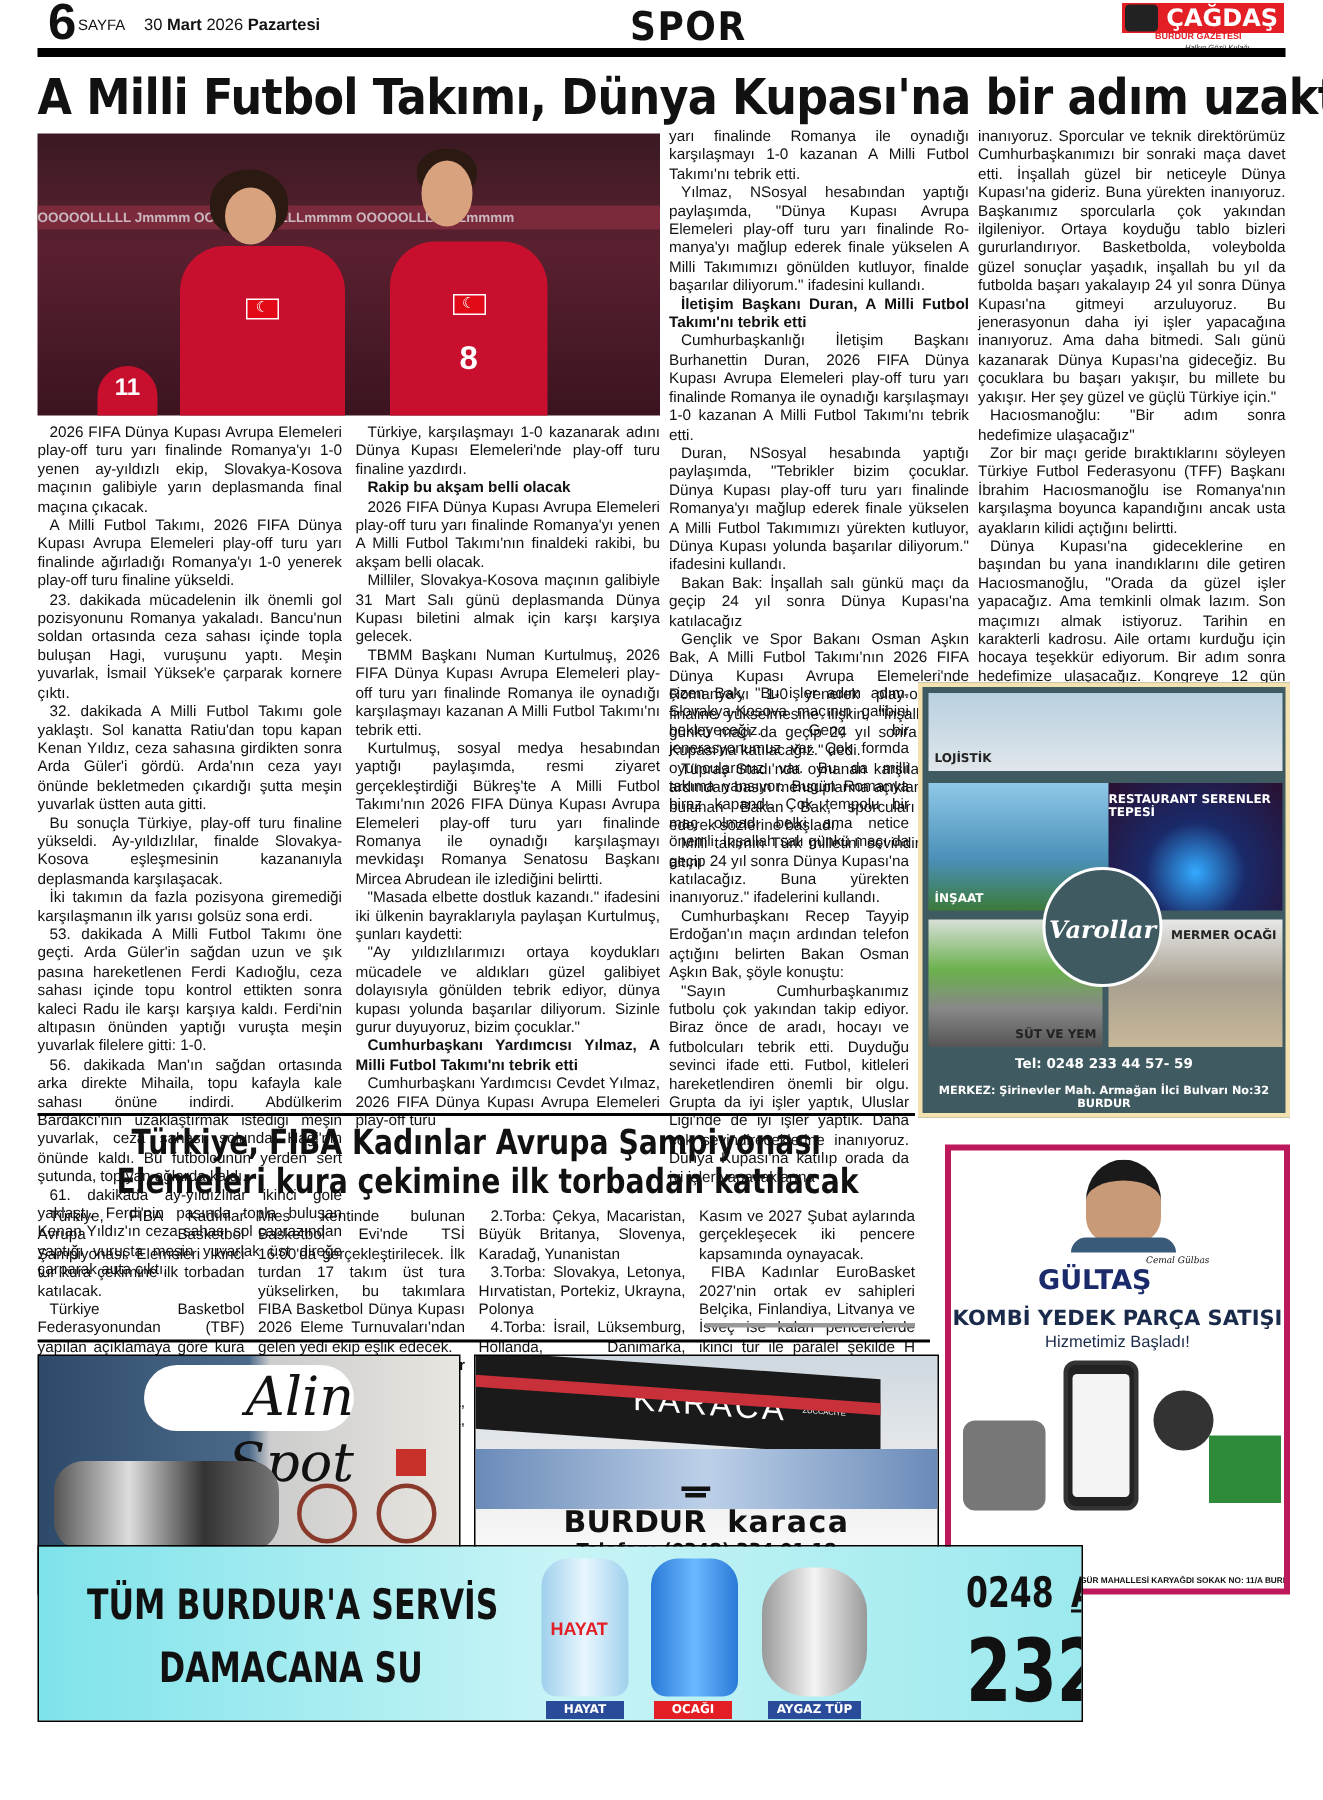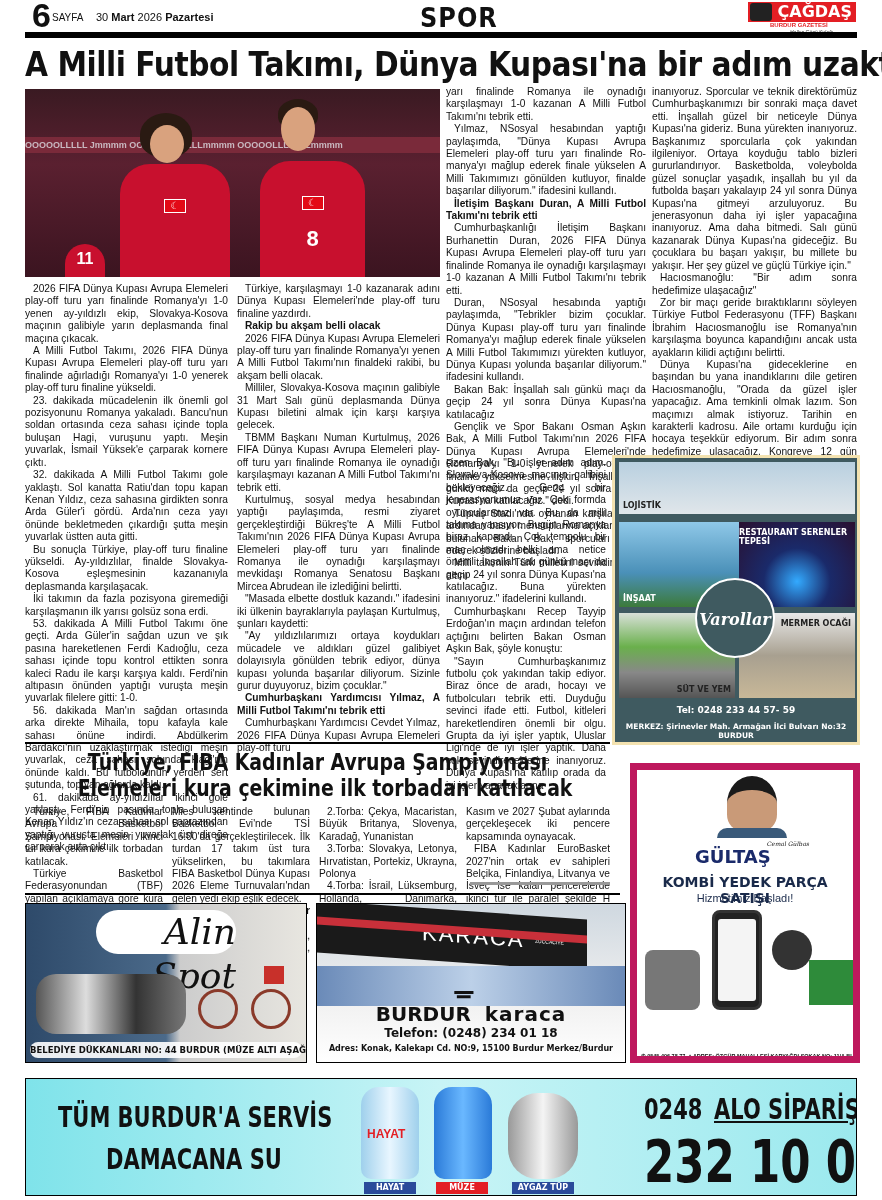--- a/index.html
+++ b/index.html
@@ -26,24 +26,24 @@
 .col{position:absolute;font-size:10.2px;line-height:12.4px;text-align:justify;hyphens:auto}
 .col p{text-indent:8px}
 .col p.b{font-weight:bold}
 .sep{position:absolute;background:#000}
 .h2{position:absolute;font-size:23px;font-weight:900;font-family:"DejaVu Sans",sans-serif;line-height:28px;text-align:center;transform:scaleX(0.82);transform-origin:center;white-space:nowrap}
 .ad{position:absolute;overflow:hidden}
 .varollar{left:612px;top:455px;width:248px;height:290px;background:#3f5a60;border:3px solid #f3e2b0}
 .v-tile{position:absolute;color:#fff;font-weight:bold;font-size:8px;font-family:"DejaVu Sans",sans-serif}
 .v-logo{position:absolute;left:80px;top:120px;width:80px;height:80px;border-radius:50%;background:#3f5a60;border:2px solid #fff;color:#fff;text-align:center;font-size:16px;font-weight:bold;line-height:80px;font-style:italic;font-family:"DejaVu Serif",serif}
 .v-tel{position:absolute;left:0;width:100%;text-align:center;color:#fff;font-size:9px;font-weight:bold;font-family:"DejaVu Sans",sans-serif}
-.gultas{left:630px;top:763px;width:230px;height:300px;border:7px solid #be185d;background:#fff}
+.gultas{left:630px;top:763px;width:230px;height:300px;border:4px solid #be185d;background:#fff}
 .alin{left:25px;top:903px;width:282px;height:160px;border:1px solid #000;background:linear-gradient(90deg,#2e4a6a 0%,#4b6a8a 50%,#ccc 55%,#e8e6e0 100%)}
 .karaca{left:316px;top:903px;width:310px;height:160px;border:1px solid #000;background:linear-gradient(180deg,#cfd8e0 0%,#f0f0f0 60%,#fff 100%)}
-.water{left:25px;top:1078px;width:832px;height:118px;border:1px solid #000;background:linear-gradient(90deg,#7fe3ea 0%,#c8f4f6 50%,#9be9ee 100%)}
+.water{left:25px;top:1030px;width:697px;height:118px;border:1px solid #000;background:linear-gradient(90deg,#7fe3ea 0%,#c8f4f6 50%,#9be9ee 100%)}
 .bigtxt{font-family:"DejaVu Sans",sans-serif;font-weight:900;transform:scaleX(0.75);transform-origin:left;white-space:nowrap}
 .bottle{position:absolute;border-radius:18px 18px 10px 10px}
 .tag{position:absolute;height:12px;color:#fff;font-size:8px;font-weight:bold;text-align:center;line-height:12px;font-family:"DejaVu Sans",sans-serif}
 </style>
 </head>
 <body>
 
 <div class="abs hdr-num">6</div>
 <div class="abs hdr-sayfa">SAYFA</div>
 <div class="abs hdr-date">
@@ -226,18 +226,18 @@
 
 <div class="ad water">
   <div class="abs bigtxt" style="left:32px;top:22px;font-size:28px">TÜM BURDUR'A SERVİS</div>
   <div class="abs bigtxt" style="left:80px;top:64px;font-size:28px">DAMACANA SU</div>
   <div class="bottle" style="left:335px;top:8px;width:58px;height:92px;background:linear-gradient(90deg,#9fd0ec,#e8f6ff,#9fd0ec)">
     <span style="position:absolute;left:6px;top:40px;color:#e31e24;font-weight:bold;font-size:12px">HAYAT</span>
   </div>
   <div class="bottle" style="left:408px;top:8px;width:58px;height:92px;background:linear-gradient(90deg,#2a7ad8,#6ab8ff,#2a7ad8)"></div>
   <div class="bottle" style="left:482px;top:14px;width:70px;height:86px;border-radius:30px;background:linear-gradient(90deg,#999,#f4f4f4,#999)"></div>
   <div class="tag" style="left:338px;top:103px;width:52px;background:#2a4a9a">HAYAT</div>
-  <div class="tag" style="left:410px;top:103px;width:52px;background:#e31e24">MÜZE</div>
+  <div class="tag" style="left:410px;top:103px;width:52px;background:#e31e24">OCAĞI</div>
   <div class="tag" style="left:486px;top:103px;width:62px;background:#2a4a9a">AYGAZ TÜP</div>
   <div class="abs bigtxt" style="left:618px;top:14px;font-size:28px">0248</div>
   <div class="abs bigtxt" style="left:688px;top:14px;font-size:28px;text-decoration:underline">ALO SİPARİŞ</div>
   <div class="abs bigtxt" style="left:618px;top:52px;font-size:58px;line-height:62px">232 10 03</div>
 </div>
 
 </body></html>

